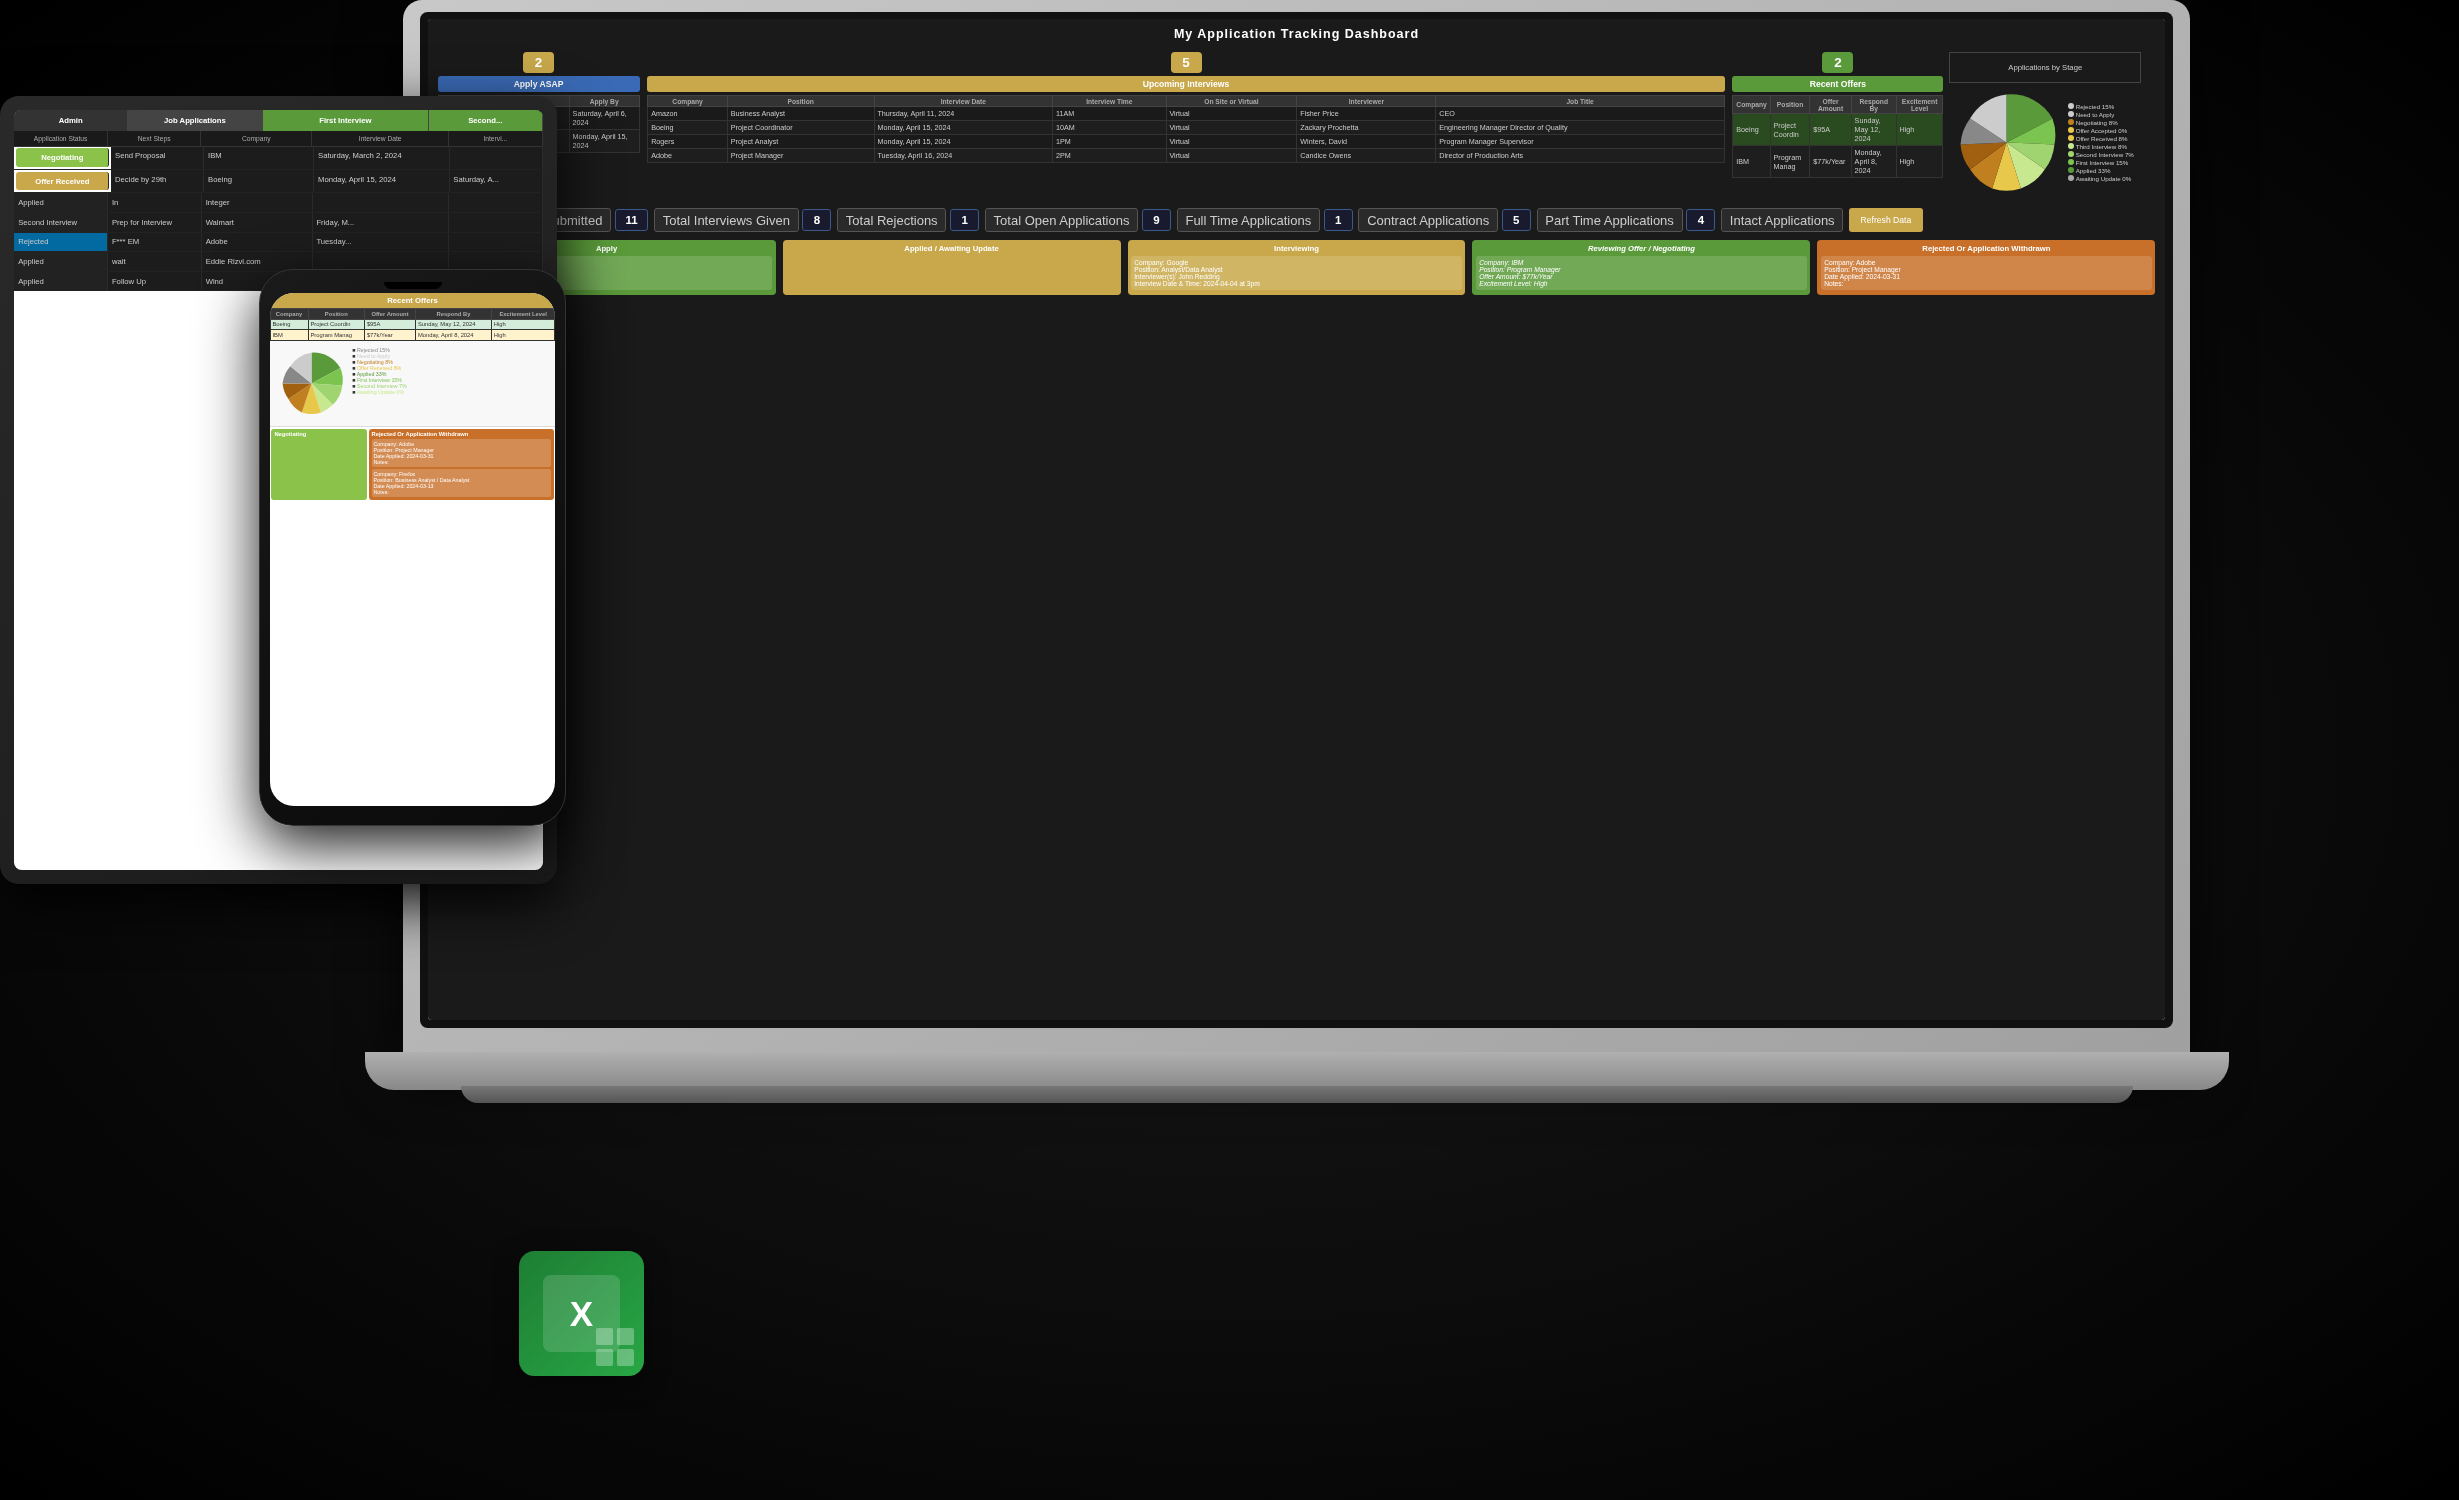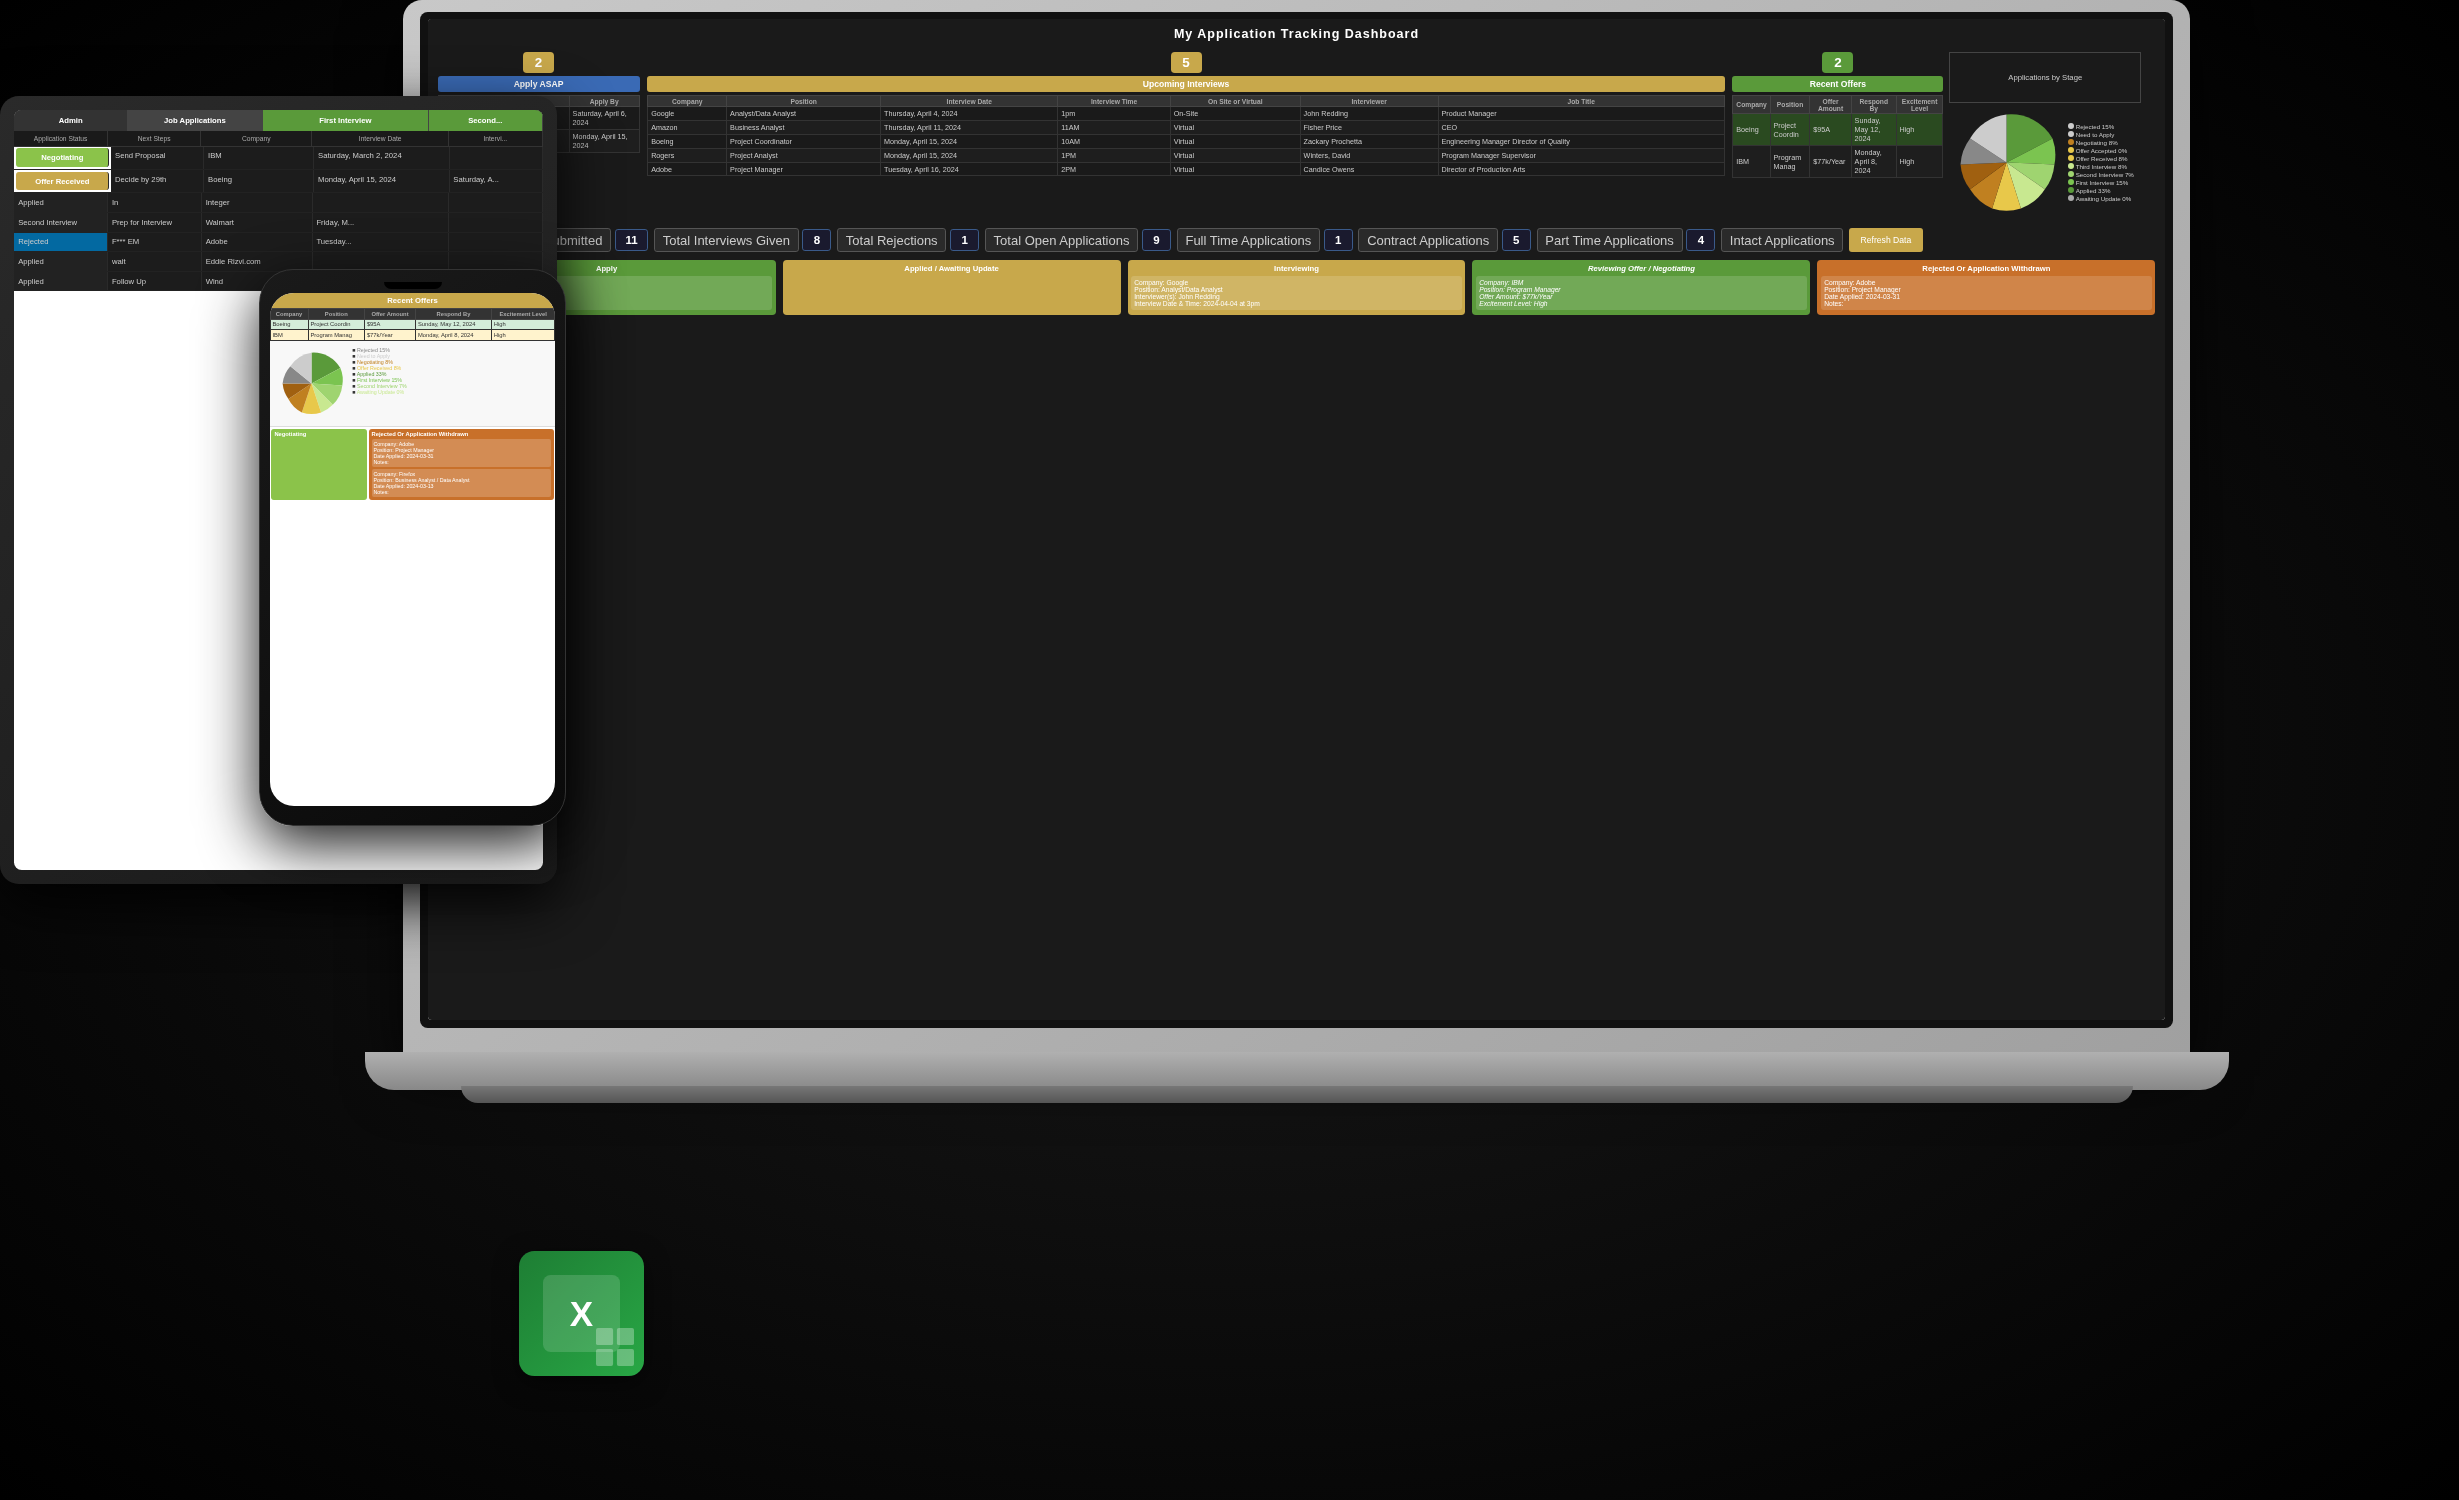--- a/index.html
+++ b/index.html
@@ -519,29 +519,20 @@
                     <th>Company</th>
                     <th>Position</th>
                     <th>Interview Date</th>
                     <th>Interview Time</th>
                     <th>On Site or Virtual</th>
                     <th>Interviewer</th>
                     <th>Job Title</th>
                   </tr>
                 </thead>
                 <tbody>
-                  <tr>
-                    <td>Google</td>
-                    <td>Analyst/Data Analyst</td>
-                    <td>Thursday, April 4, 2024</td>
-                    <td>1pm</td>
-                    <td>On-Site</td>
-                    <td>John Redding</td>
-                    <td>Product Manager</td>
-                  </tr>
                   <tr>
                     <td>Amazon</td>
                     <td>Business Analyst</td>
                     <td>Thursday, April 11, 2024</td>
                     <td>11AM</td>
                     <td>Virtual</td>
                     <td>Fisher Price</td>
                     <td>CEO</td>
                   </tr>
                   <tr>
@@ -605,21 +596,21 @@
                       <td>Program Manag</td>
                       <td>$77k/Year</td>
                       <td>Monday, April 8, 2024</td>
                       <td>High</td>
                     </tr>
                   </tbody>
                 </table>
               </div>
 
               <div style="width:192px;">
-                <div style="font-size:7.7px;color:#ccc;text-align:center;margin-bottom:1.9px;border:1px solid #444;padding:20px;">Applications by Stage</div>
+                <div style="font-size:7.7px;color:#ccc;text-align:center;margin-bottom:1.9px;border:1px solid #444;padding:10px;">Applications by Stage</div>
                 <div style="position:relative;display:flex;align-items:center;gap:3.8px;">
 
                   <svg width="115" height="115" viewBox="0 0 120 120">
 
                     <path d="M60,60 L60,10 A50,50 0 0,1 108,35 Z" fill="#5a9a3a"></path>
 
                     <path d="M60,60 L108,35 A50,50 0 0,1 110,62 Z" fill="#7bc450"></path>
 
                     <path d="M60,60 L110,62 A50,50 0 0,1 100,88 Z" fill="#9fd470"></path>
 

